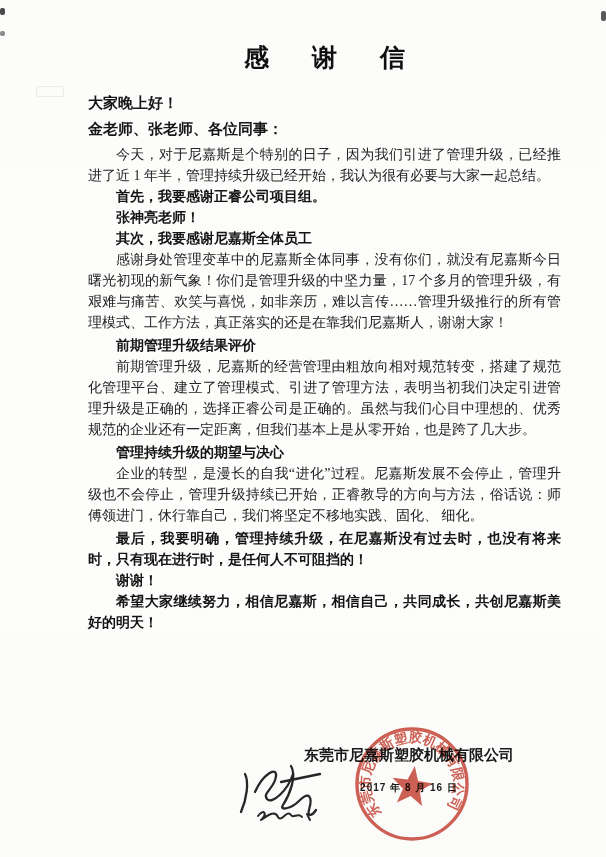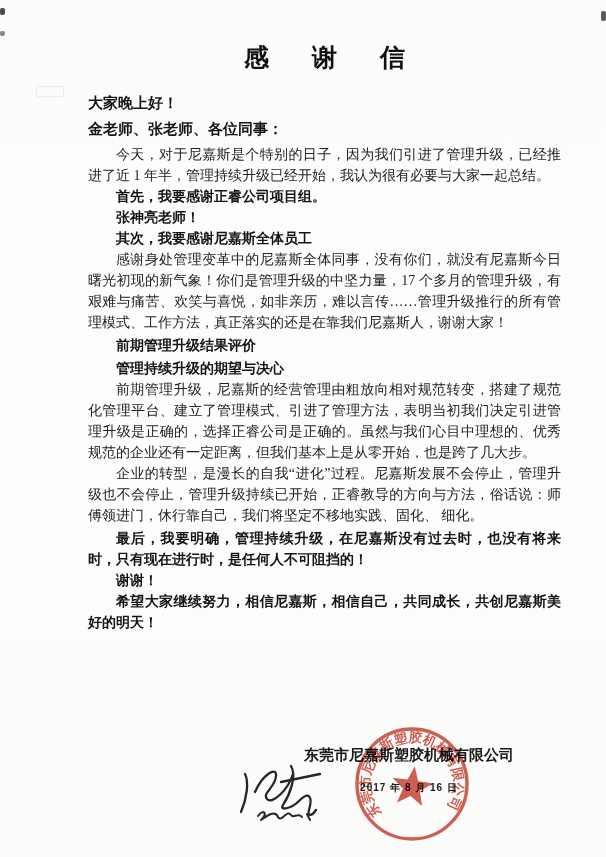--- a/index.html
+++ b/index.html
@@ -74,22 +74,22 @@
     <p class="salut">大家晚上好！</p>
     <p class="salut">金老师、张老师、各位同事：</p>
 
     <div class="body">
       <p class="indent">今天，对于尼嘉斯是个特别的日子，因为我们引进了管理升级，已经推进了近 1 年半，管理持续升级已经开始，我认为很有必要与大家一起总结。</p>
       <p class="indent b">首先，我要感谢正睿公司项目组。</p>
       <p class="indent b">张神亮老师！</p>
       <p class="indent b">其次，我要感谢尼嘉斯全体员工</p>
       <p class="indent">感谢身处管理变革中的尼嘉斯全体同事，没有你们，就没有尼嘉斯今日曙光初现的新气象！你们是管理升级的中坚力量，17 个多月的管理升级，有艰难与痛苦、欢笑与喜悦，如非亲历，难以言传……管理升级推行的所有管理模式、工作方法，真正落实的还是在靠我们尼嘉斯人，谢谢大家！</p>
       <p class="indent b gap">前期管理升级结果评价</p>
+      <p class="indent">前期管理升级，尼嘉斯的经营管理由粗放向相对规范转变，搭建了规范化管理平台、建立了管理模式、引进了管理方法，表明当初我们决定引进管理升级是正确的，选择正睿公司是正确的。虽然与我们心目中理想的、优秀规范的企业还有一定距离，但我们基本上是从零开始，也是跨了几大步。</p>
       <p class="indent b gap">管理持续升级的期望与决心</p>
-      <p class="indent">前期管理升级，尼嘉斯的经营管理由粗放向相对规范转变，搭建了规范化管理平台、建立了管理模式、引进了管理方法，表明当初我们决定引进管理升级是正确的，选择正睿公司是正确的。虽然与我们心目中理想的、优秀规范的企业还有一定距离，但我们基本上是从零开始，也是跨了几大步。</p>
       <p class="indent">企业的转型，是漫长的自我“进化”过程。尼嘉斯发展不会停止，管理升级也不会停止，管理升级持续已开始，正睿教导的方向与方法，俗话说：师傅领进门，休行靠自己，我们将坚定不移地实践、固化、 细化。</p>
       <p class="indent b gap">最后，我要明确，管理持续升级，在尼嘉斯没有过去时，也没有将来时，只有现在进行时，是任何人不可阻挡的！</p>
       <p class="indent b">谢谢！</p>
       <p class="indent b">希望大家继续努力，相信尼嘉斯，相信自己，共同成长，共创尼嘉斯美好的明天！</p>
     </div>
   </div>
 
   <div class="signoff">
     <div class="company">东莞市尼嘉斯塑胶机械有限公司</div>
     <div class="date">2017 年 8 月 16 日</div>

